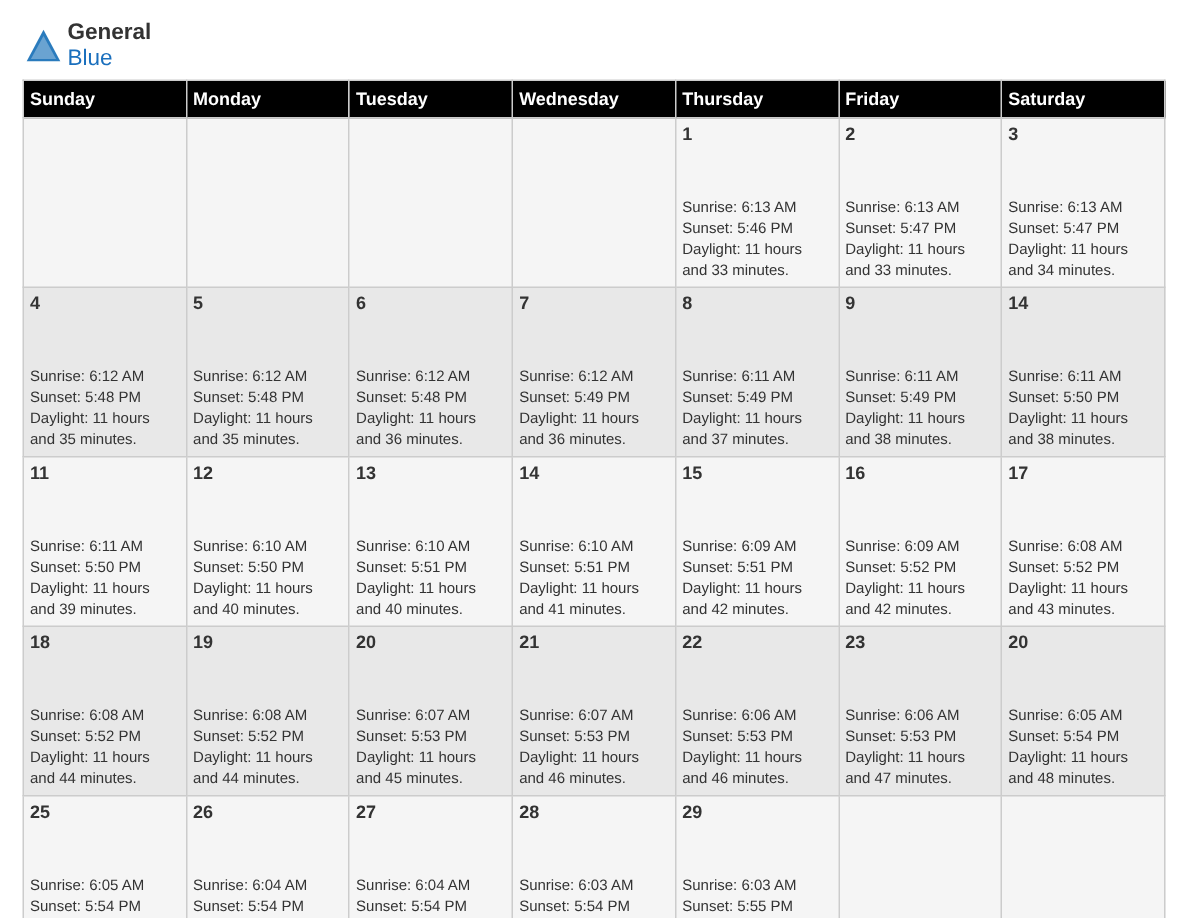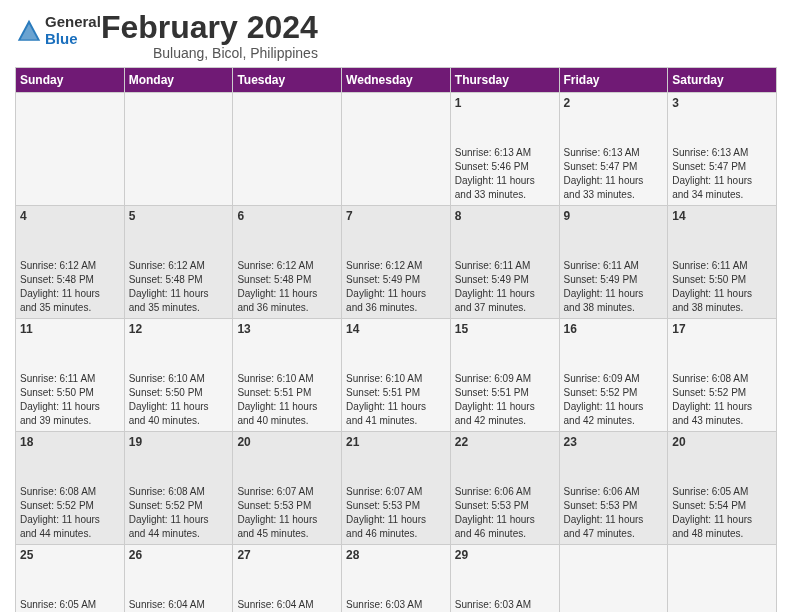--- a/index.html
+++ b/index.html
@@ -26,21 +26,21 @@
       flex-direction: column;
       line-height: 1.1;
     }
     .logo-general {
       font-size: 15px;
       font-weight: bold;
       color: #333;
     }
     .logo-blue {
       font-size: 15px;
-      font-weight: bold;
+      font-weight: normal;
       color: #1a6fbd;
     }
     .logo-icon {
       width: 28px;
       height: 28px;
       margin-right: 2px;
     }
     .title-area {
       text-align: right;
     }
@@ -53,21 +53,21 @@
     .location-title {
       font-size: 14px;
       color: #555;
     }
     table {
       width: 100%;
       border-collapse: collapse;
       table-layout: fixed;
     }
     thead tr th {
-      background-color: #701a75;
+      background-color: #000000;
       color: #fff;
       font-size: 12px;
       font-weight: bold;
       padding: 5px 4px;
       text-align: left;
       border: 1px solid #ccc;
     }
     tbody tr td {
       border: 1px solid #ccc;
       vertical-align: top;
@@ -101,24 +101,20 @@
 <div class="header-area">
   <div class="logo">
     <svg class="logo-icon" viewBox="0 0 40 40">
       <polygon points="20,4 36,34 4,34" fill="#2a7bbd"></polygon>
       <polygon points="20,10 32,32 8,32" fill="#fff" opacity="0.3"></polygon>
     </svg>
     <div class="logo-text">
       <span class="logo-general">General</span>
       <span class="logo-blue">Blue</span>
     </div>
-  </div>
-  <div class="title-area">
-    <div class="month-title">February 2024</div>
-    <div class="location-title">Buluang, Bicol, Philippines</div>
   </div>
 </div>
 
 <table>
   <thead>
     <tr>
       <th>Sunday</th>
       <th>Monday</th>
       <th>Tuesday</th>
       <th>Wednesday</th>

